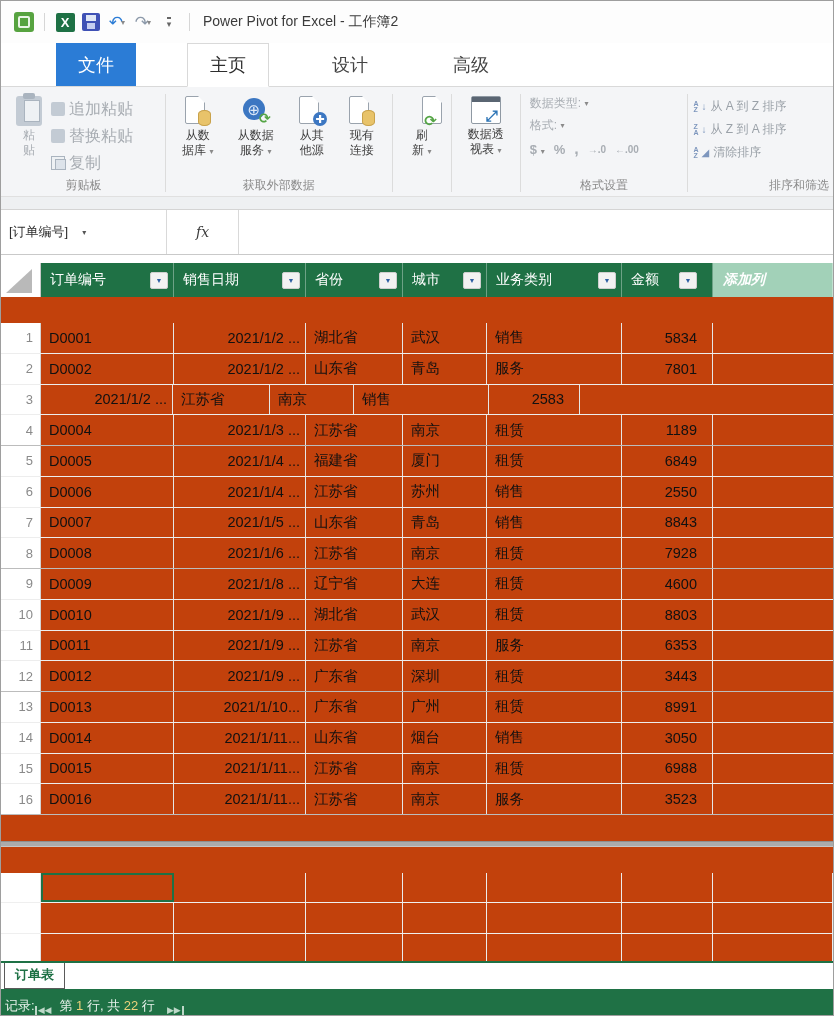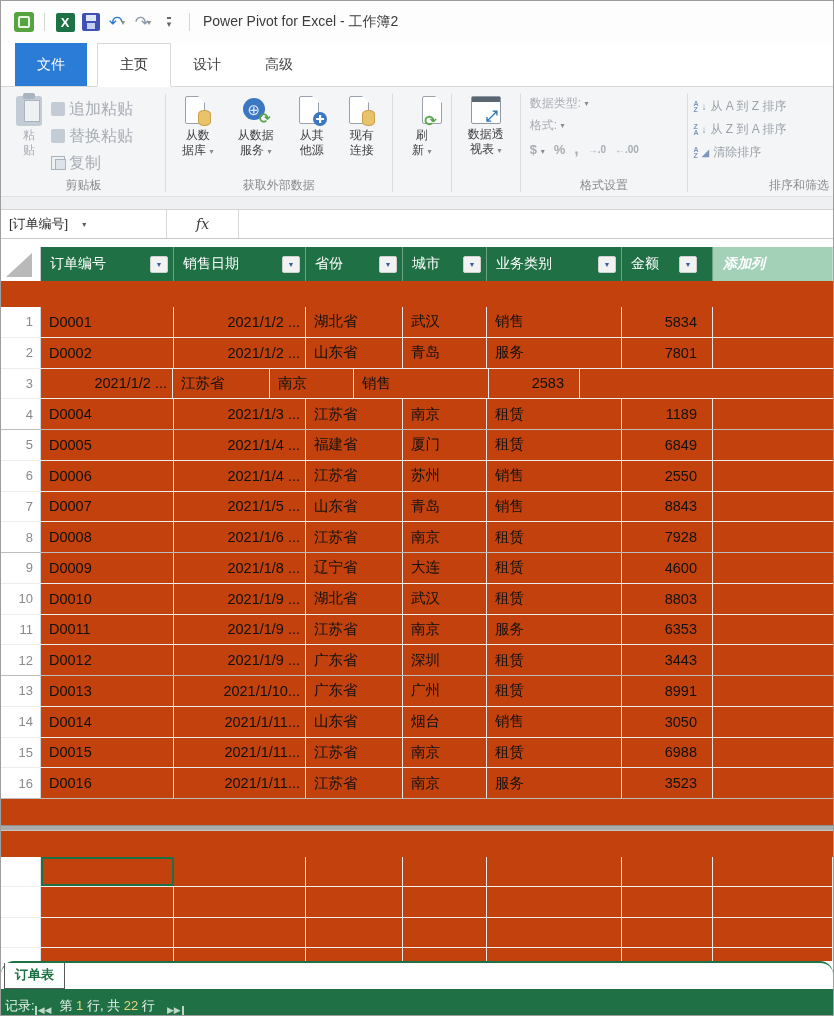--- a/index.html
+++ b/index.html
@@ -17,21 +17,21 @@
   .save-ic::before { content:""; position:absolute; top:2px; left:4px; right:4px; height:6px; background:#dfe6f5; }
   .save-ic::after { content:""; position:absolute; bottom:2px; left:5px; right:5px; height:6px; background:#c5cdf0; }
   .undo-glyph { color:#2b7cd6; font-size:17px; }
   .redo-glyph { color:#8d9aaa; font-size:17px; }
   .mini-drop { font-size:8px; color:#8a8a8a; margin-left:-2px; }
   .qat-custom { font-size:9px; color:#666; border-top:2px solid #666; line-height:8px; padding-top:1px; }
   .title-text { margin-left:6px; font-size:14px; color:#3b3b3b; white-space:nowrap; }
 
   
   .tabrow { height:44px; display:flex; align-items:stretch; padding-left:14px; border-bottom:1px solid #d9d9d9; background:#fff; flex:0 0 auto; }
-  .tab { display:flex; align-items:center; padding:0 22px; font-size:14px; color:#444; cursor:default; }
+  .tab { display:flex; align-items:center; padding:0 22px; font-size:18px; color:#444; cursor:default;margin-left:41px; }
   .tab-file { background:#2b7cd6; color:#fff; margin-right:10px; }
   .tab-active { background:#fff; border:1px solid #d9d9d9; border-bottom:1px solid #fff; margin-bottom:-1px; color:#2e2e2e; }
 
   
   .ribbon { height:110px; background:#f4f5f7; display:flex; padding:3px 0 0 2px; border-bottom:1px solid #e0e0e0; flex:0 0 auto; overflow:hidden; }
   .rgroup { display:flex; flex-direction:column; padding:2px 4px 0 4px; }
   .rgroup-content { flex:1; display:flex; align-items:flex-start; }
   .rgroup-label { height:20px; font-size:12px; color:#8a8a8a; text-align:center; line-height:18px; white-space:nowrap; overflow:hidden; }
   .vsep { width:1px; background:#dcdcdc; margin:4px 1px; flex:0 0 auto; }
   .bigbtn { width:58px; display:flex; flex-direction:column; align-items:center; padding-top:4px; font-size:12px; line-height:15px; color:#3d3d3d; text-align:center; }
@@ -61,21 +61,21 @@
   .ic-pivot .pv { position:absolute; right:2px; bottom:0; color:#2e75b6; font-size:15px; font-weight:bold; }
   .ic-plus { position:absolute; right:-2px; bottom:0; width:14px; height:14px; border-radius:50%; background:#3c77c2; color:#fff; font-size:11px; line-height:14px; text-align:center; }
   .fmt-row { display:flex; align-items:center; gap:9px; color:#a8adb3; font-size:13px; font-weight:bold; margin-top:4px; }
   .fmt-lbl { font-size:12px; color:#a8adb3; height:22px; display:flex; align-items:center; font-weight:normal; }
   .sortbtn { display:flex; align-items:center; height:23px; font-size:12px; color:#9aa1a8; white-space:nowrap; }
   .sort-ic { display:inline-flex; flex-direction:column; font-size:7px; line-height:6px; color:#7d96bd; font-weight:bold; margin-right:3px; }
   .sort-arrow { color:#7d96bd; font-size:10px; margin-right:4px; }
 
   
   .gapband { height:12px; background:#eef0f2; flex:0 0 auto; }
-  .formulabar { height:30px; display:flex; align-items:stretch; border-top:1px solid #d4d4d4; border-bottom:1px solid #c9c9c9; background:#fff; flex:0 0 auto; }
+  .formulabar { height:46px; display:flex; align-items:stretch; border-top:1px solid #d4d4d4; border-bottom:1px solid #c9c9c9; background:#fff; flex:0 0 auto; }
   .namebox { width:166px; display:flex; align-items:center; padding:0 6px 0 8px; font-size:13px; color:#2e2e2e; border-right:1px solid #d9d9d9; }
   .namebox .nb-drop { margin-left:14px; font-size:8px; color:#555; }
   .fxbox { width:72px; display:flex; align-items:center; justify-content:center; border-right:1px solid #d9d9d9; font-family:"DejaVu Serif","Liberation Serif",serif; font-style:italic; font-size:14px; color:#3b3b3b; }
   .finput { flex:1; }
 
   
   .gridwrap { flex:1; display:flex; flex-direction:column; overflow:hidden; background:#c2410c; border-top:6px solid #fff;gap:26px; }
   .hrow { height:34px; display:flex; flex:0 0 auto; background:#1f7145; }
   .corner { width:40px; background:#fff; border-right:1px solid #c9c9c9; position:relative; flex:0 0 auto; }
   .corner .tri { position:absolute; left:5px; bottom:4px; width:0; height:0; border-left:26px solid transparent; border-bottom:24px solid #b9b9b9; }
@@ -99,21 +99,21 @@
   .c-add { flex:1 1 auto; border-right:none; }
 
   .splitter { height:6px; background:#ababab; border-top:1px solid #8f8f8f; border-bottom:1px solid #c6c6c6; flex:0 0 auto; }
   .emptygrid { flex:1 1 auto; overflow:hidden; }
   .erow { display:flex; height:30.3px; border-bottom:1px solid #efefef; }
   .erow .cell { border-right:1px solid #ececec; height:100%; }
   .erow .cell.num { border-right:1px solid #e0e0e0; }
   .sel { border:2px solid #1e7145 !important; }
 
   
-  .tabstrip { height:28px; background:#fff; border-top:2px solid #1e7145; display:flex; align-items:flex-end; padding-left:3px; flex:0 0 auto;border-radius:13px; }
+  .tabstrip { height:28px; background:#fff; border-top:2px solid #1e7145; display:flex; align-items:flex-end; padding-left:3px; flex:0 0 auto; }
   .sheet-tab { margin-top:0; background:#fff; border:1px solid #5a5a5a; border-top:none; padding:3px 10px 4px 10px; font-size:13px; color:#1e7145; font-weight:bold; }
 
   
   .statusbar { height:26px; background:#1f7145; color:#e9f2ec; display:flex; align-items:flex-end; font-size:13px; padding-left:4px; gap:0; flex:0 0 auto; }
   .statusbar .navic { color:#bdd8c8; font-size:9px; display:inline-flex; align-items:center; }
   .navbar-end::before { content:""; display:inline-block; width:2px; height:9px; background:#bdd8c8; margin-right:1px; }
   .navbar-end2::after { content:""; display:inline-block; width:2px; height:9px; background:#bdd8c8; margin-left:1px; }
   .gold { color:#ecd27c; }
   .st-seg { white-space:pre; }
 </style>

